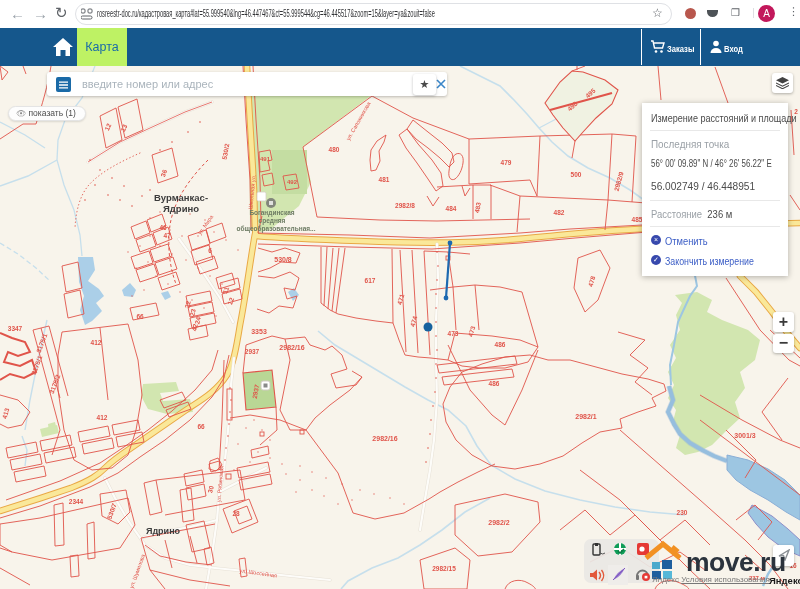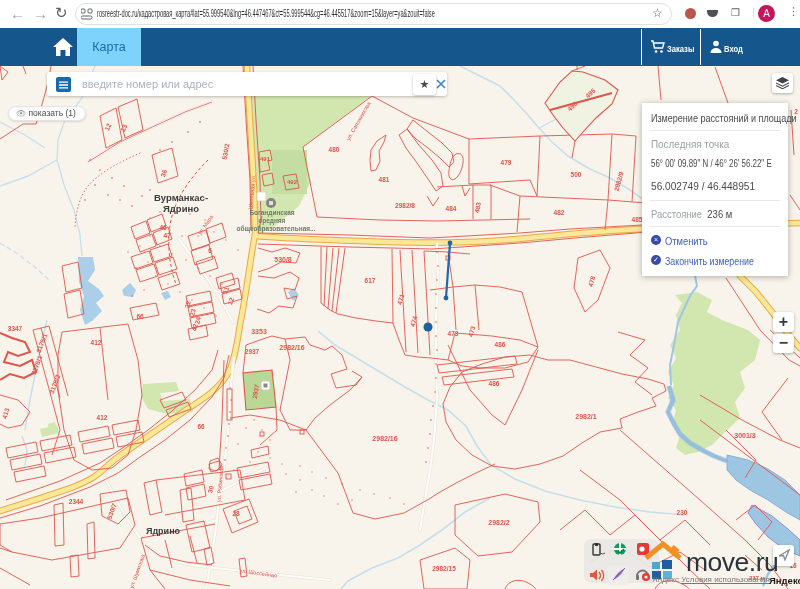--- a/index.html
+++ b/index.html
@@ -5,21 +5,21 @@
 html,body{margin:0;padding:0;}
 body{width:800px;height:589px;overflow:hidden;position:relative;font-family:"Liberation Sans",sans-serif;background:#f7f3ec;}
 .abs{position:absolute;}
 
 #chrome{left:0;top:0;width:800px;height:28px;background:#fff;}
 #chrome .nav{color:#5f6368;font-size:15px;top:5px;}
 #urlpill{left:75px;top:3px;width:597px;height:22px;border:1px solid #dfe1e5;border-radius:11px;box-sizing:border-box;}
 #urltext{left:97px;top:7px;font-size:11px;color:#313235;white-space:nowrap;transform:scaleX(.52);transform-origin:left center;}
 
 #hdr{left:0;top:28px;width:800px;height:38px;background:#15578c;}
-#tab{left:77px;top:28px;width:64px;height:38px;background:#7dd3fc;color:#1a6ba8;font-size:12.5px;text-align:center;line-height:38px;}
+#tab{left:77px;top:28px;width:50px;height:38px;background:#bef264;color:#1a6ba8;font-size:12.5px;text-align:center;line-height:38px;}
 .sep{top:29px;width:1px;height:36px;background:#fff;}
 .hbtn{color:#fff;font-size:9.5px;font-weight:bold;top:43px;transform:scaleX(.8);transform-origin:left center;}
 
 #sbar{left:8px;top:72px;width:400px;height:24px;background:#fff;border-radius:3px;box-shadow:0 1px 3px rgba(0,0,0,.25);margin-left:39px;}
 #sbar .ph{left:35px;top:6px;font-size:11px;color:#aab4bc;}
 #starbtn{left:413px;top:74px;width:23px;height:21px;background:#fff;border-radius:3px;box-shadow:0 1px 3px rgba(0,0,0,.25);text-align:center;line-height:21px;color:#4a4a4a;font-size:11px;}
 #showpill{left:8px;top:106px;height:13px;background:#fdfdfd;border:1px solid #e4e4e4;border-radius:8px;font-size:8.5px;color:#4c4c4c;line-height:13px;padding:0 9px 0 7px;box-shadow:0 1px 2px rgba(0,0,0,.12);}
 
 #panel{left:642px;top:103px;width:146px;height:173px;background:#fff;border-radius:0;box-shadow:0 1px 6px rgba(0,0,0,.3);font-size:11px;color:#4b4b4b;text-decoration:underline;}
 #panel div{white-space:nowrap;}
@@ -29,21 +29,21 @@
 .cir{position:absolute;width:10px;height:10px;border-radius:50%;background:#3749ad;color:#fff;font-size:7px;text-align:center;line-height:10px;}
 
 .mbtn{background:#fff;border-radius:3px;box-shadow:0 1px 3px rgba(0,0,0,.3);text-align:center;color:#3a3a3a;}
 #lay{left:772px;top:73px;width:21px;height:20px;line-height:20px;}
 #zp{left:773px;top:312px;width:21px;height:20px;font-size:16px;line-height:19px;font-weight:bold;}
 #zm{left:773px;top:334px;width:21px;height:19px;font-size:16px;line-height:17px;font-weight:bold;}
 #navb{left:773px;top:545px;width:21px;height:21px;line-height:21px;}
 
 #tbar{left:584px;top:539px;width:75px;height:44px;background:rgba(233,231,228,.92);border-radius:7px;}
 
-#mv{left:686px;top:547px;font-size:26.5px;font-weight:normal;color:#2b333d;letter-spacing:-0.5px;}
+#mv{left:686px;top:547px;font-size:26.5px;font-weight:bold;color:#2b333d;letter-spacing:-0.5px;}
 #attr{left:652px;top:575px;font-size:8px;color:#777;text-align:center;}
 #ya{left:769px;top:575px;font-size:9.5px;font-weight:bold;color:#1a1a1a;}
 </style>
 </head>
 <body>
 <svg id="map" class="abs" style="left:0;top:0" width="800" height="589" viewBox="0 0 800 589">
 <rect x="0" y="66" width="800" height="523" fill="#f8f4eb"></rect>
 <path d="M249,90 L310,88 L372,95 L303,147 L311,182 L299,206 L288,215 L271,229 L258,233 L250,230 Z" fill="#d2e6b0"></path>
 <rect x="272" y="150" width="35" height="44" fill="#c4dda2"></rect>
 <path d="M40,429 L57,425 L59,433 L42,437 Z" fill="#d2e6b0"></path>

